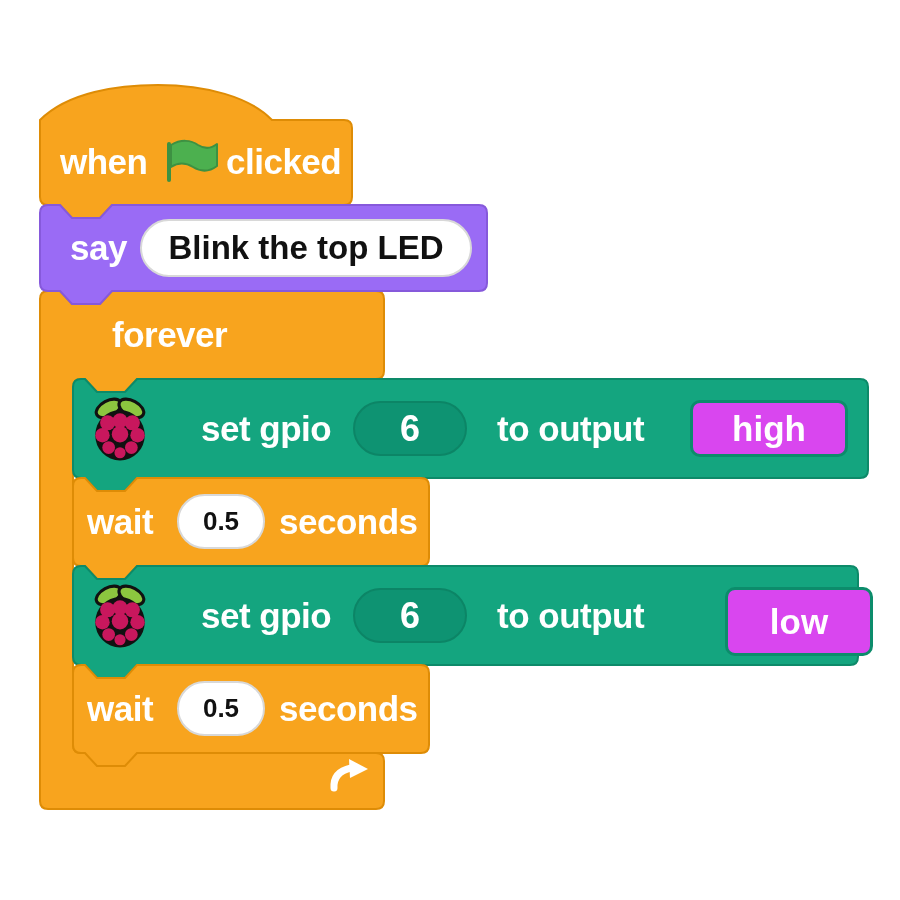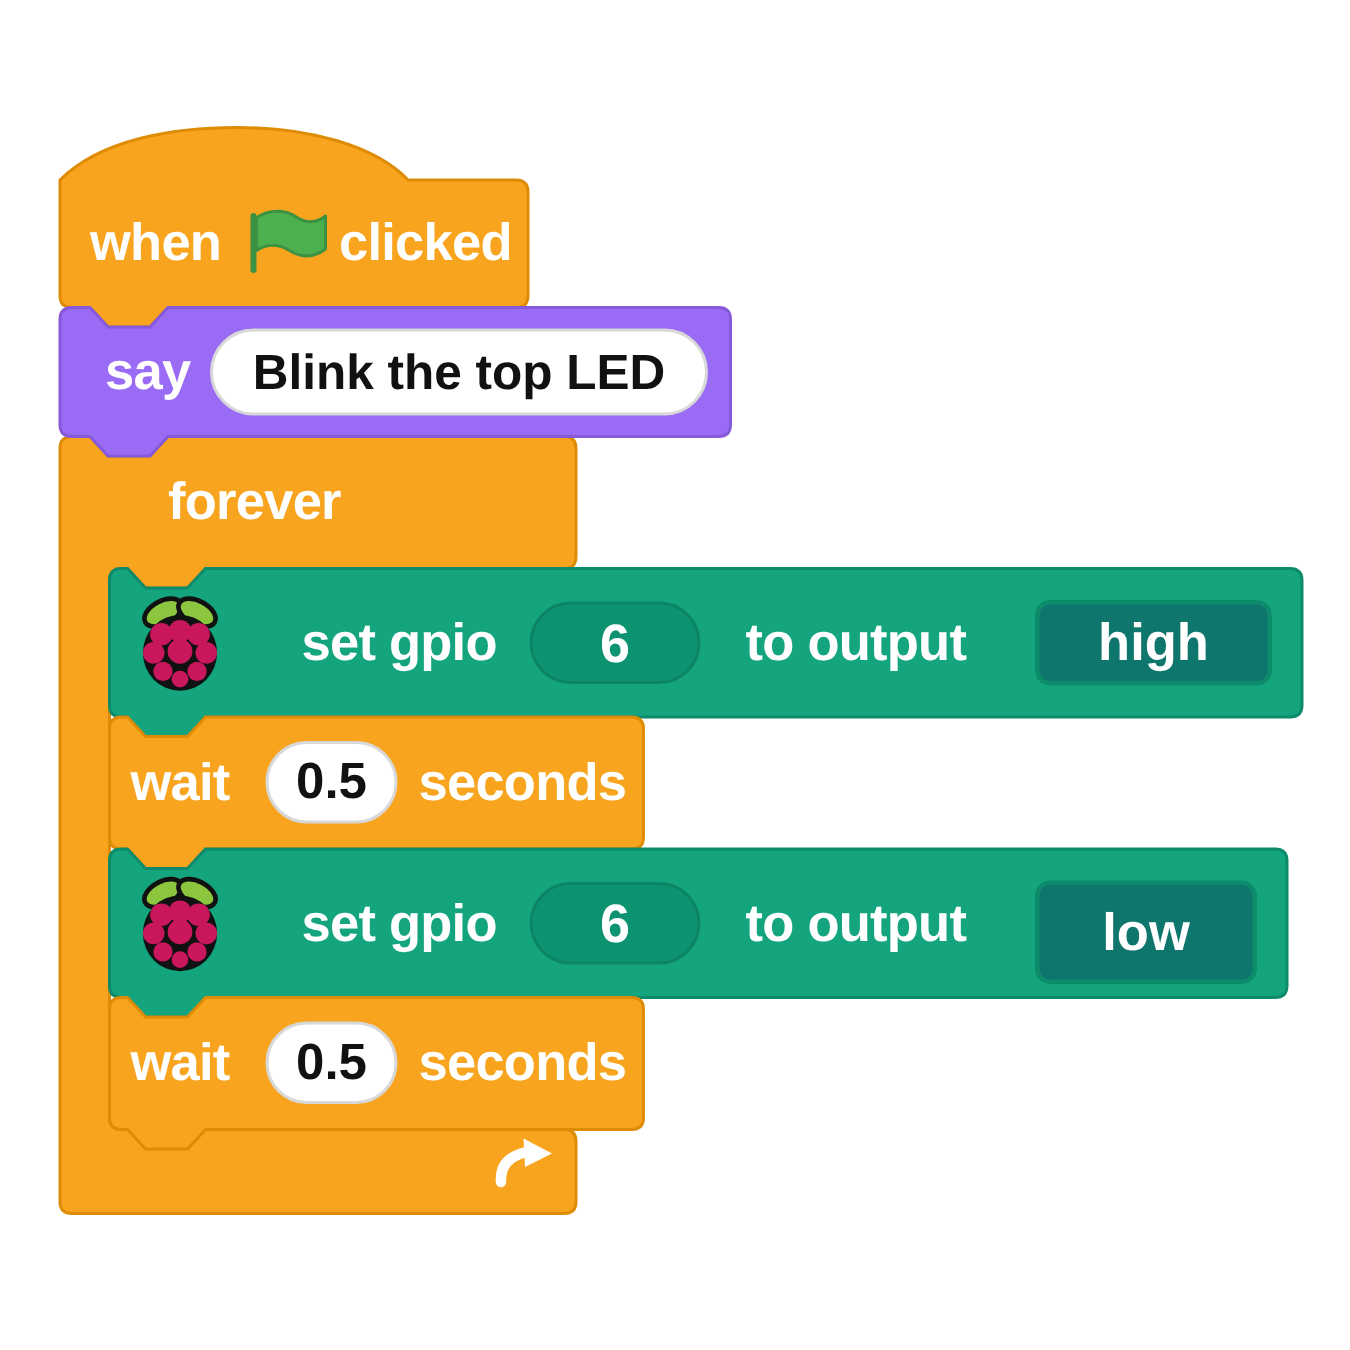--- a/index.html
+++ b/index.html
@@ -5,24 +5,24 @@
   html,body{margin:0;padding:0;background:#fff;}
   .canvas{position:relative;width:900px;height:900px;background:#ffffff;overflow:hidden;
           font-family:"Liberation Sans",sans-serif;}
   .block{position:absolute;}
   .block > svg{position:absolute;left:0;top:0;overflow:visible;display:block;}
   .lbl{position:absolute;font-weight:700;font-size:35px;color:#ffffff;white-space:nowrap;
        transform:translateY(-50%);letter-spacing:-0.5px;}
   .inp{position:absolute;display:flex;align-items:center;justify-content:center;
        font-weight:700;white-space:nowrap;box-sizing:border-box;}
   .oval-white{background:#ffffff;border:2px solid #d8d8d8;border-radius:999px;
-       color:#111111;font-size:34px;}
+       color:#111111;font-size:26px;}
   .pill-dark{background:#0E9372;border:2px solid #0C8566;border-radius:999px;
        color:#ffffff;font-size:36px;}
-  .dropdown{background:#0f766e;border:3px solid #0C8C6B;border-radius:10px;
+  .dropdown{background:#d946ef;border:3px solid #0C8C6B;border-radius:10px;
        color:#ffffff;font-size:35px;}
   .icon{position:absolute;}
 </style>
 </head>
 <body>
 
 <div class="canvas">
 
   <div class="block" style="left:40px;top:291px;width:344px;height:518px;">
     <svg width="344" height="534" viewBox="0 0 344 534">
@@ -88,21 +88,21 @@
       <circle cx="15" cy="39" r="7.0" fill="#C8175D"></circle>
       <circle cx="32" cy="38" r="8.0" fill="#C8175D"></circle>
       <circle cx="49" cy="39" r="7.0" fill="#C8175D"></circle>
       <circle cx="21" cy="51" r="6.2" fill="#C8175D"></circle>
       <circle cx="43" cy="51" r="6.2" fill="#C8175D"></circle>
       <circle cx="32" cy="56" r="5.4" fill="#C8175D"></circle>
     </svg>
     <span class="lbl" style="left:128px;top:50%;">set gpio</span>
     <div class="inp pill-dark" style="left:280px;top:22px;width:114px;height:55px;">6</div>
     <span class="lbl" style="left:424px;top:50%;">to output</span>
-    <div class="inp dropdown" style="left:617px;top:21px;width:148px;height:69px;">low</div>
+    <div class="inp dropdown" style="left:652px;top:21px;width:148px;height:69px;">low</div>
   </div>
 
   <div class="block" style="left:73px;top:665px;width:356px;height:88px;">
     <svg width="356" height="104" viewBox="0 0 356 104">
       <path d="M 8 0 H 12 L 24 13 H 52 L 64 0 H 348 Q 356 0 356 8 V 80 Q 356 88 348 88
                H 64 L 52 101 H 24 L 12 88 H 8 Q 0 88 0 80 V 8 Q 0 0 8 0 Z" fill="#F8A41E" stroke="#DE8C06" stroke-width="2"></path>
     </svg>
     <span class="lbl" style="left:14px;top:50%;">wait</span>
     <div class="inp oval-white" style="left:104px;top:16px;width:88px;height:55px;">0.5</div>
     <span class="lbl" style="left:206px;top:50%;">seconds</span>

